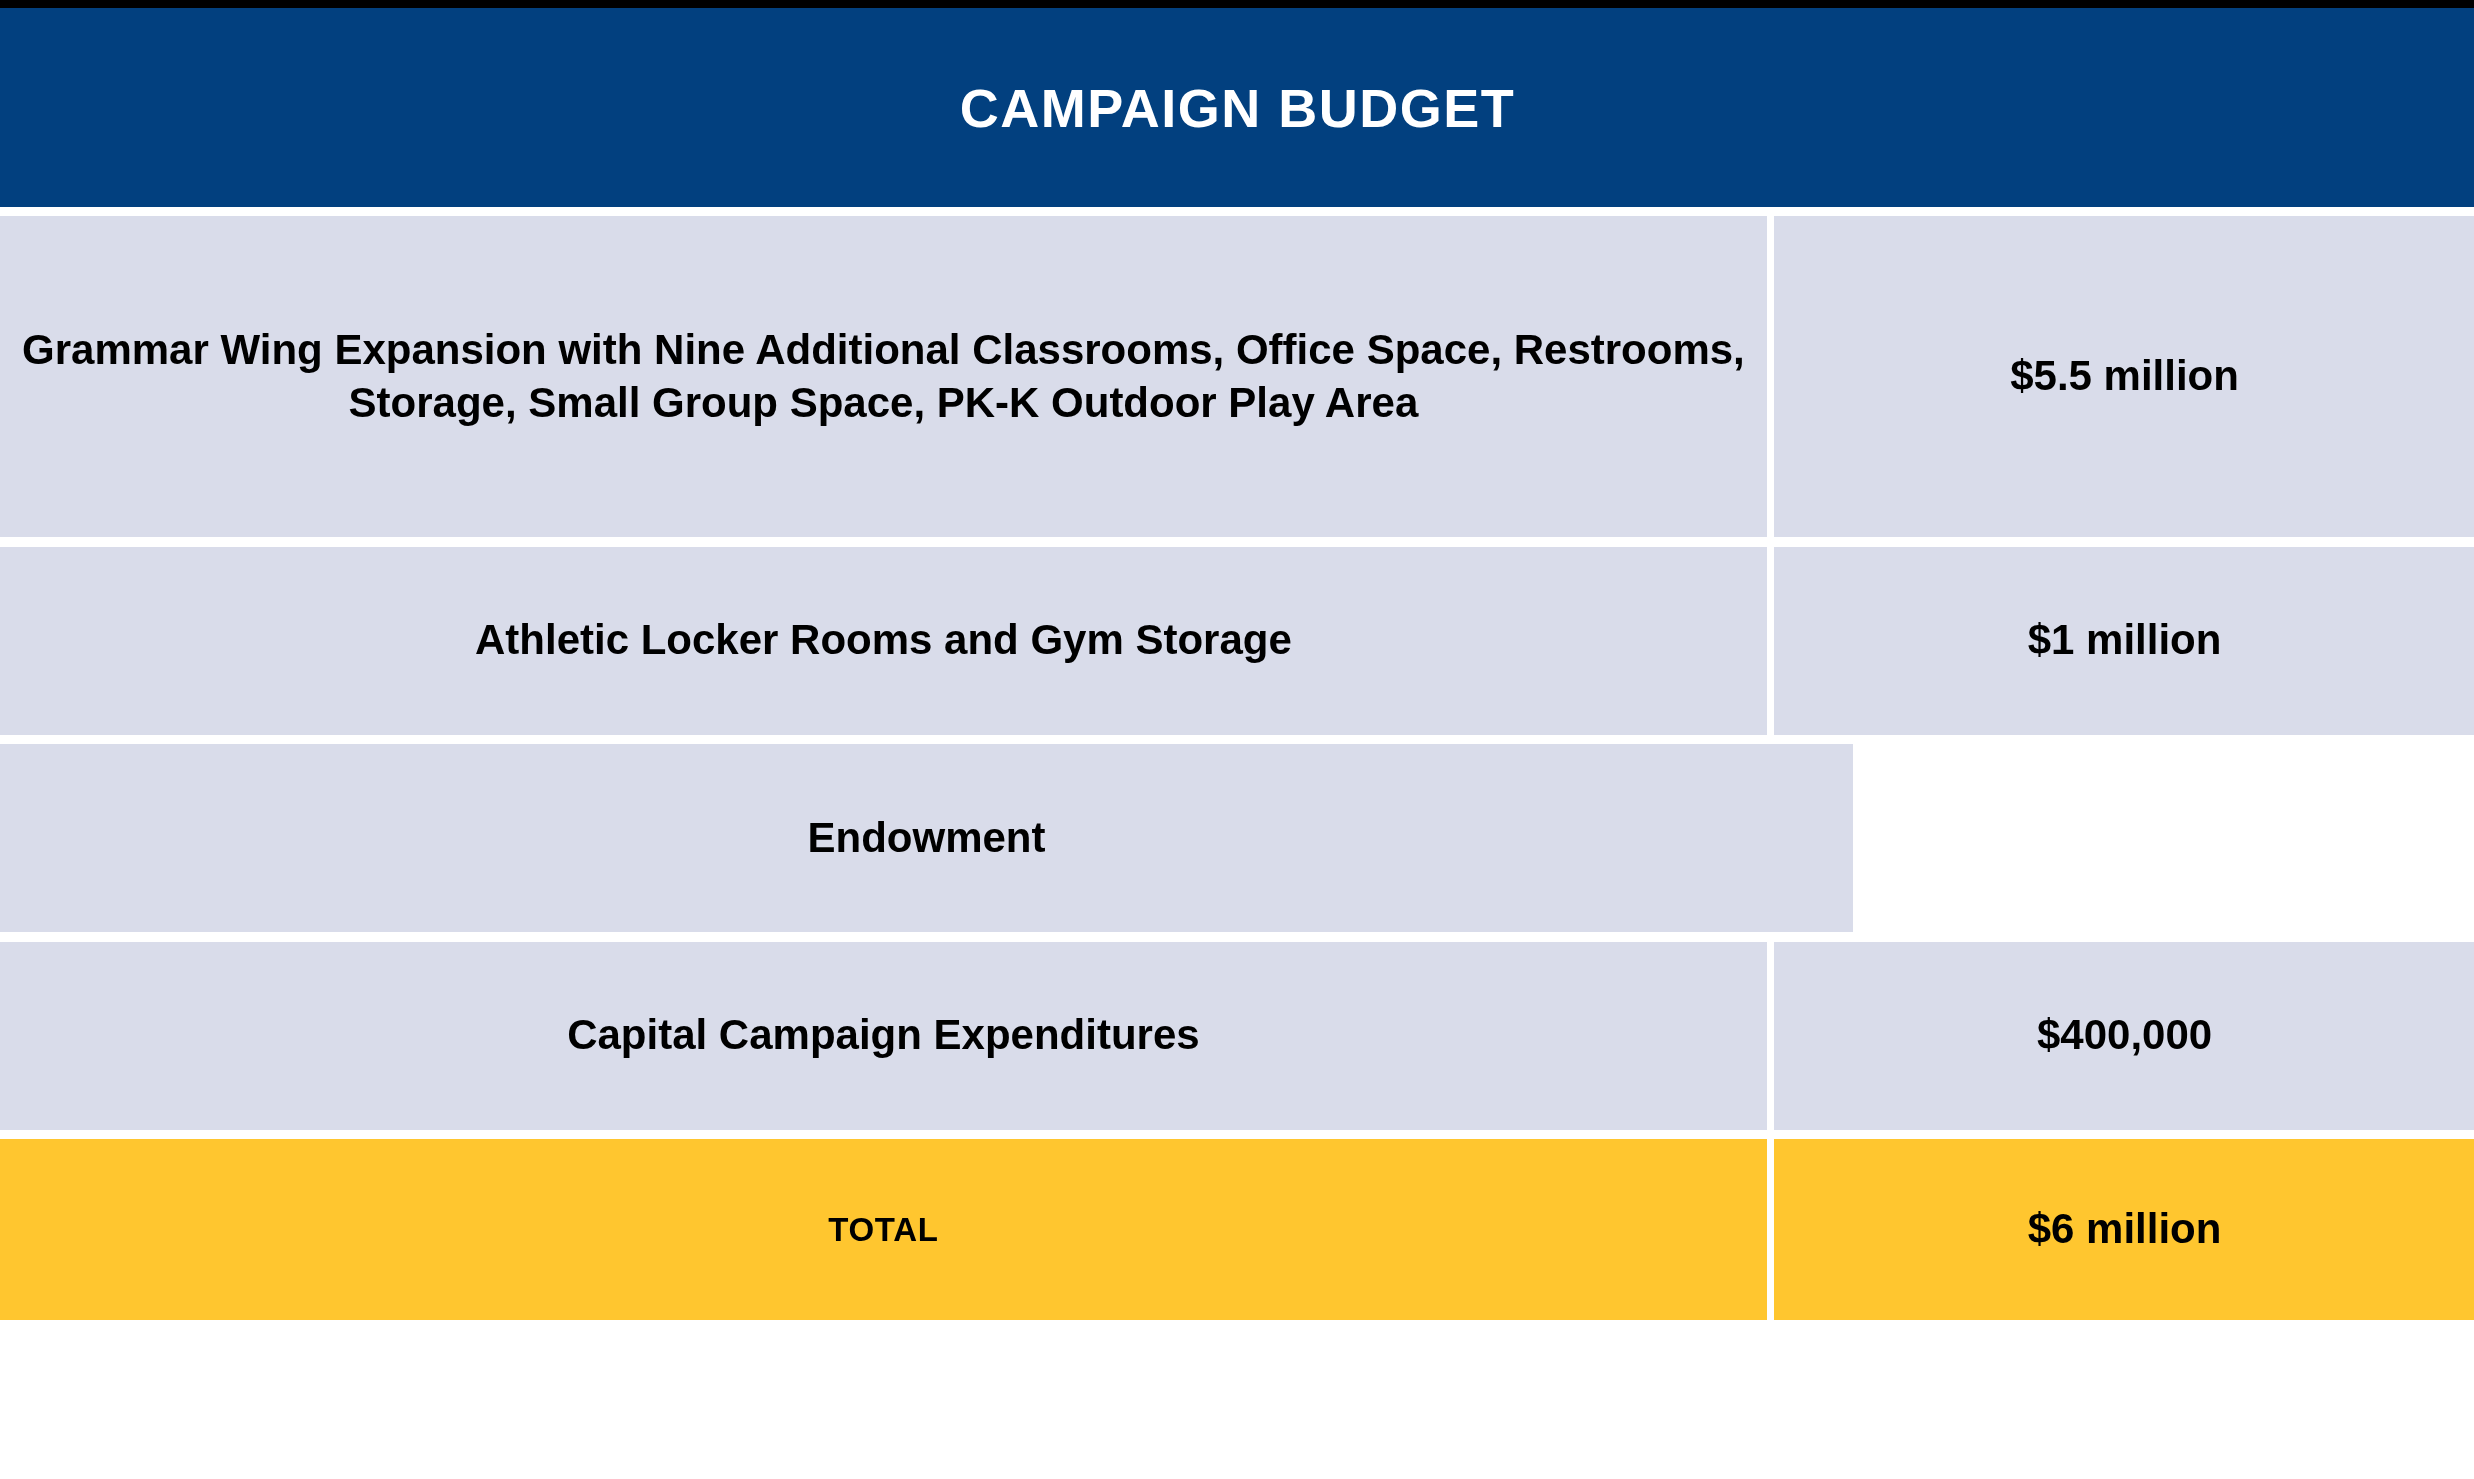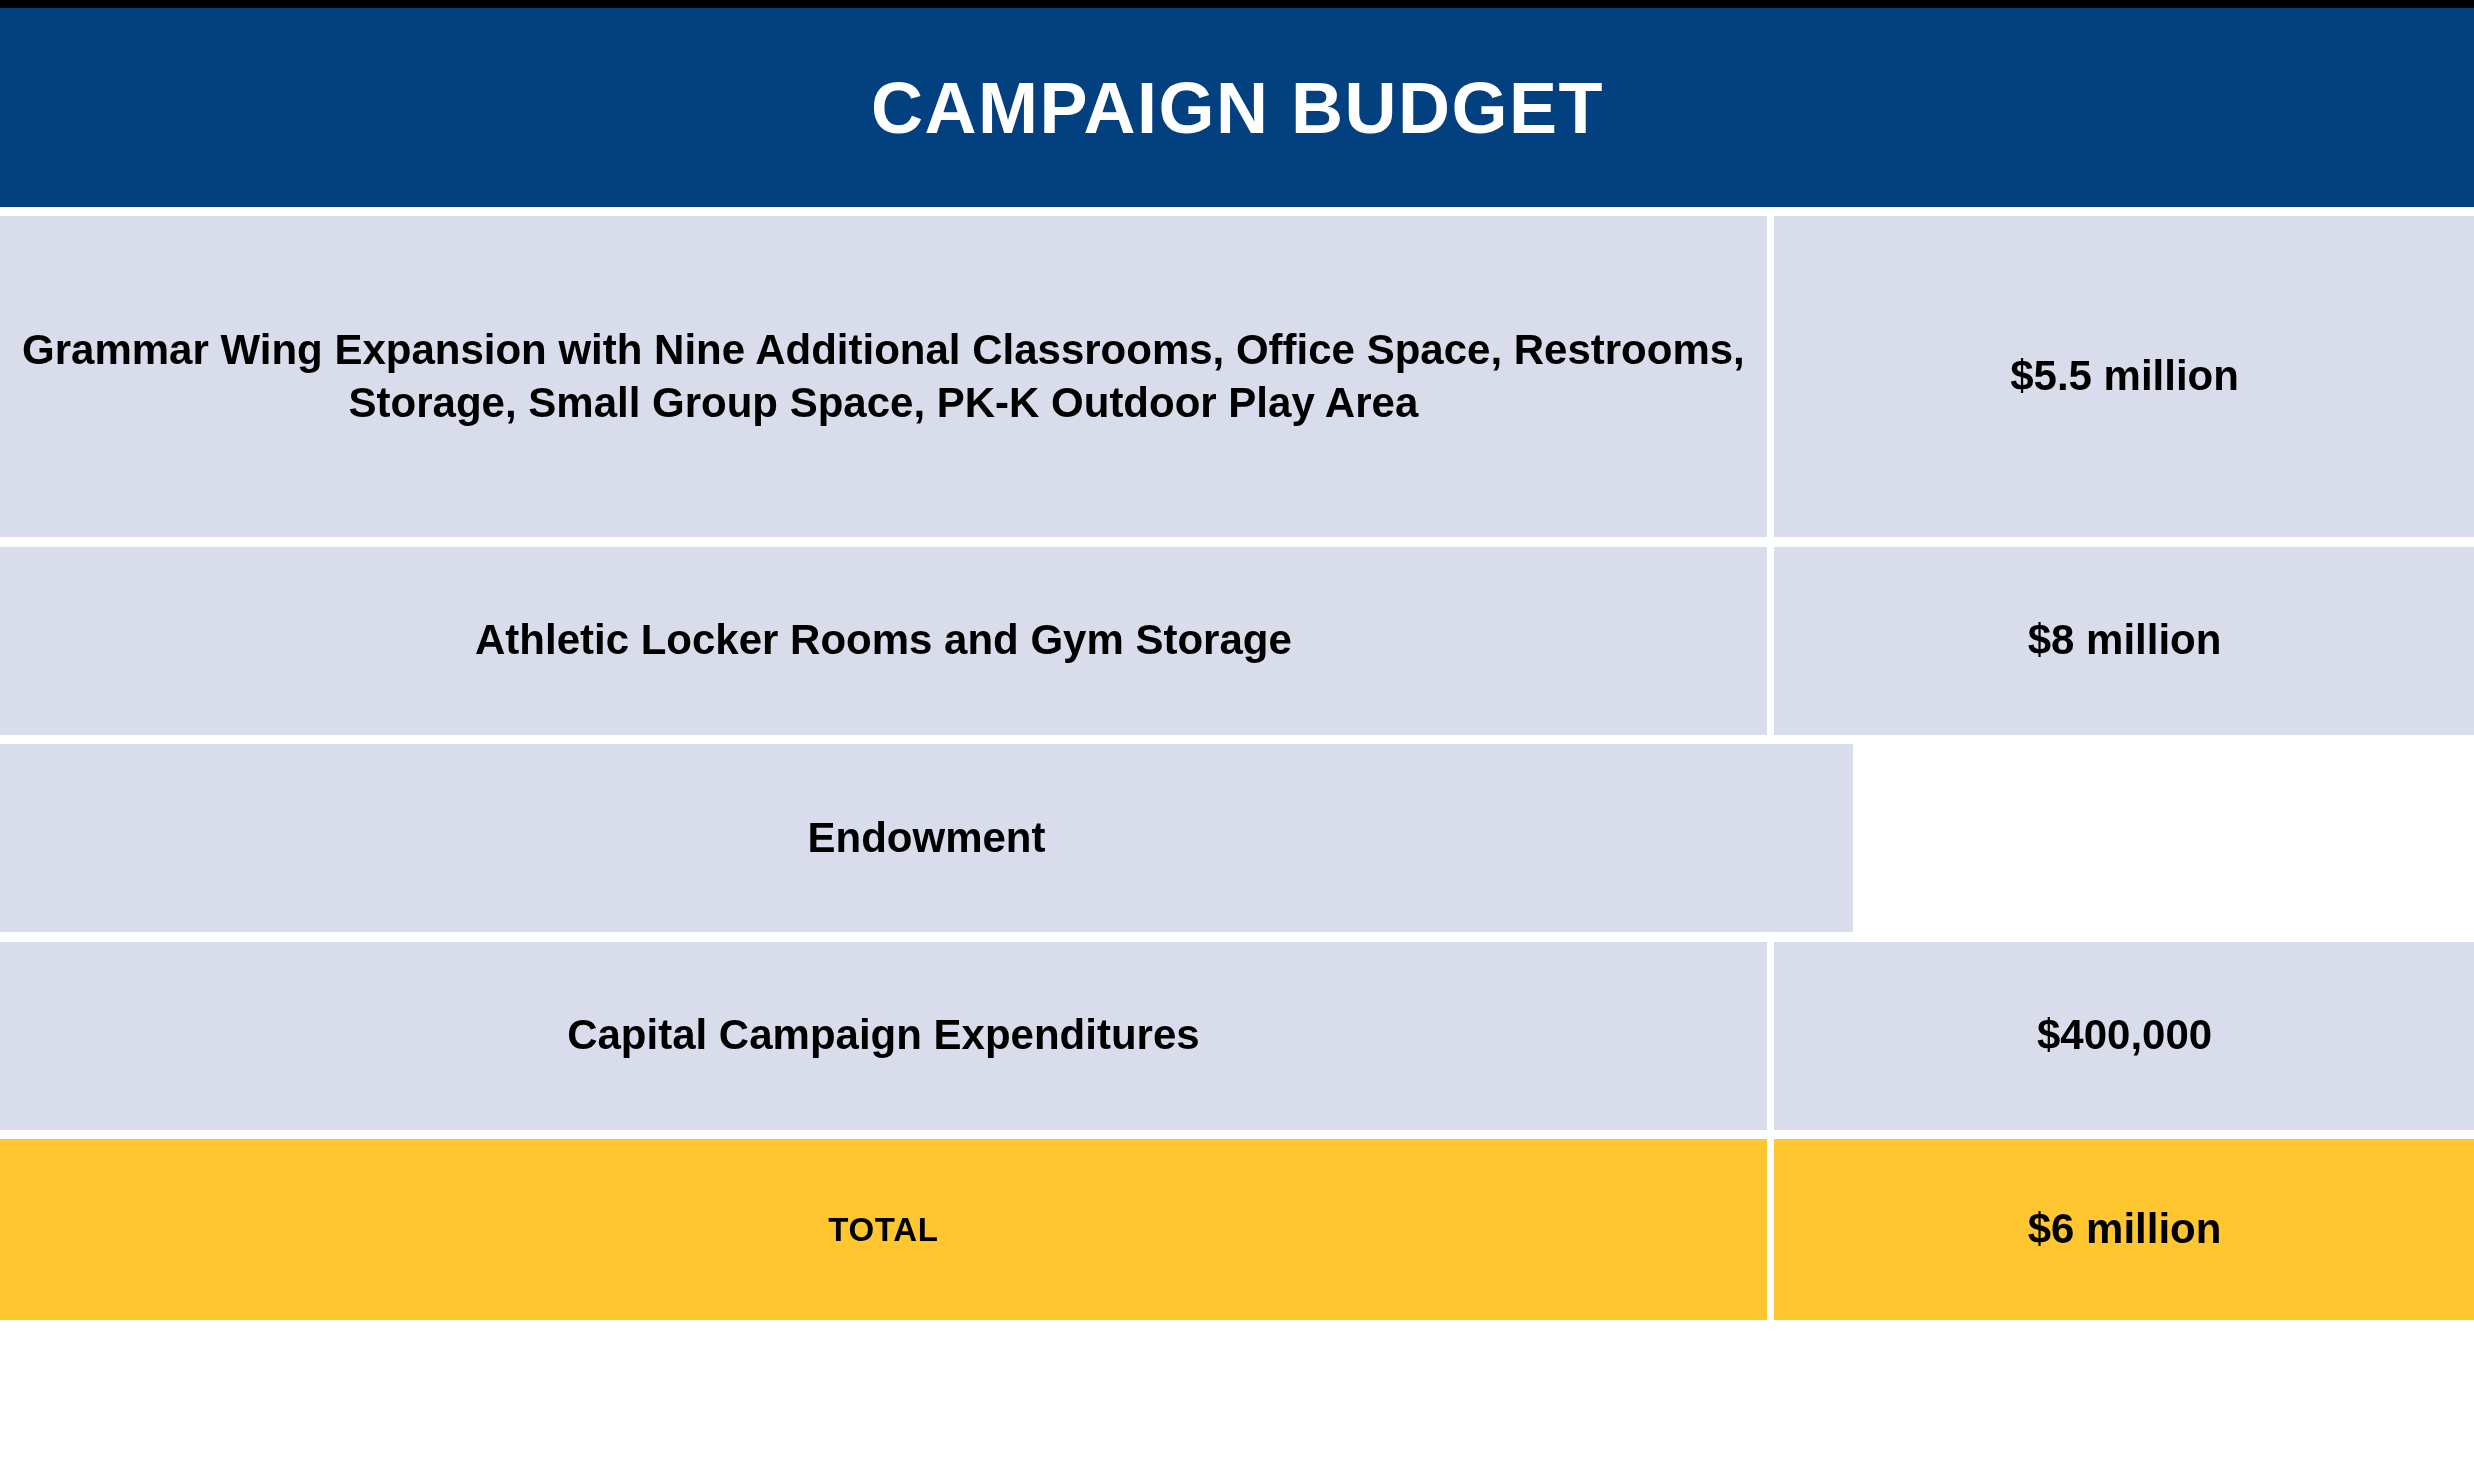--- a/index.html
+++ b/index.html
@@ -39,21 +39,21 @@
     left: 0;
     width: 2475px;
     height: 199px;
     background: #02407f;
     display: flex;
     align-items: center;
     justify-content: center;
   }
   .title-text {
     color: #ffffff;
-    font-size: 72px;
+    font-size: 54px;
     font-weight: 700;
     letter-spacing: 1.5px;
     line-height: 1;
     text-align: center;
     white-space: nowrap;
   }
 
   
   .budget-table {
     position: absolute;
@@ -132,21 +132,21 @@
       <div class="cell cell-value">
         <span class="value-text">$5.5 million</span>
       </div>
     </div>
 
     <div class="budget-row row-h-std">
       <div class="cell cell-label">
         <span class="label-text">Athletic Locker Rooms and Gym Storage</span>
       </div>
       <div class="cell cell-value">
-        <span class="value-text">$8 million</span>
+        <span class="value-text">$1 million</span>
       </div>
     </div>
 
 
     <div class="budget-row row-h-std">
       <div class="cell cell-label">
         <span class="label-text">Endowment</span>
       </div>
     </div>
 

